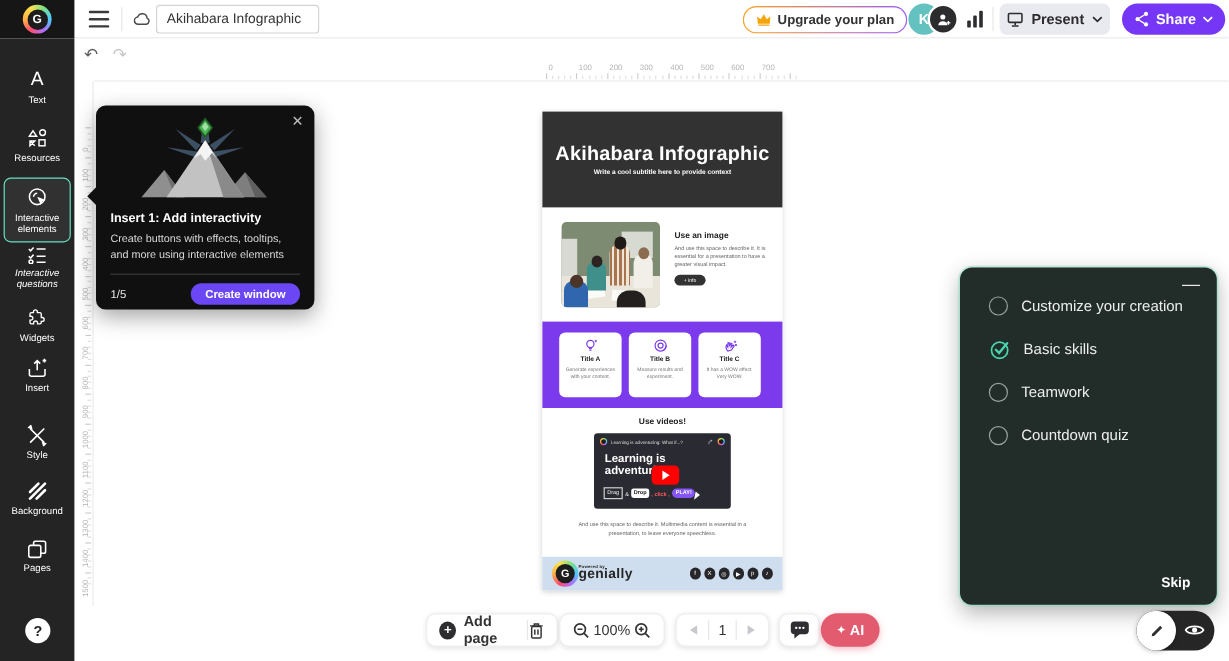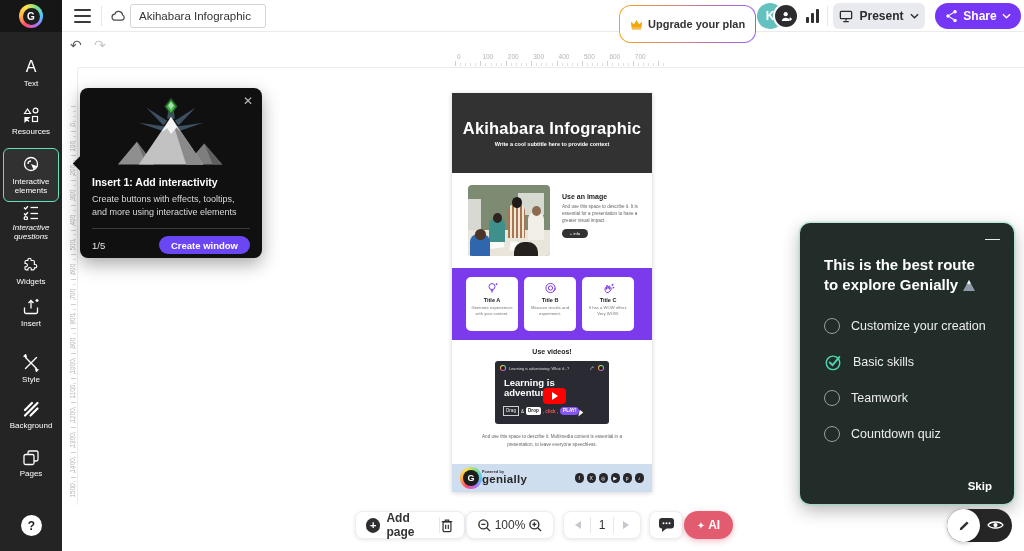--- a/index.html
+++ b/index.html
@@ -10,21 +10,21 @@
 
   
   .topbar { position:absolute; left:0; top:0; width:1024px; height:32px; background:#fff; border-bottom:1px solid #ebebee; z-index:40; }
   .logo-square { position:absolute; left:0; top:0; width:62px; height:32px; background:#161616; display:flex; align-items:center; justify-content:center; }
   .glogo { border-radius:50%; background:conic-gradient(from 210deg,#ff4d6d,#ffb347,#ffe14d,#7ee081,#4dc9ff,#b06dff,#ff4d6d); display:flex; align-items:center; justify-content:center; }
   .glogo .gin { background:#1d1d1d; border-radius:50%; color:#fff; display:flex; align-items:center; justify-content:center; font-weight:bold; }
   .hamburger { position:absolute; left:74px; top:9px; width:17px; height:14px; display:flex; flex-direction:column; justify-content:space-between; cursor:pointer; }
   .hamburger span { height:2px; background:#3a3a3a; border-radius:1px; }
   .tb-divider { position:absolute; top:6px; width:1px; height:20px; background:#e7e7ea; }
   .title-input { position:absolute; left:130px; top:4px; width:136px; height:24px; border:1px solid #d4d4d8; border-radius:3px; font-size:11.5px; color:#333; padding:0 8px; font-family:"Liberation Sans",sans-serif; }
-  .upgrade { position:absolute; left:619px; top:5px; height:38px; padding:0 10px; display:flex; align-items:center; gap:5px; border-radius:12px; border:1.5px solid transparent; background:linear-gradient(#fff,#fff) padding-box, linear-gradient(90deg,#f5a524,#9b5cf6) border-box; font-size:11px; font-weight:bold; color:#333; cursor:pointer; }
+  .upgrade { position:absolute; left:619px; top:5px; height:23px; padding:0 10px; display:flex; align-items:center; gap:5px; border-radius:12px; border:1.5px solid transparent; background:linear-gradient(#fff,#fff) padding-box, linear-gradient(90deg,#f5a524,#9b5cf6) border-box; font-size:11px; font-weight:bold; color:#333; cursor:pointer; }
   .avatar { position:absolute; top:3px; width:26px; height:26px; border-radius:50%; display:flex; align-items:center; justify-content:center; }
   .avatar.k { left:757px; background:#63c1bf; color:#fff; font-size:12px; font-weight:bold; z-index:1; }
   .avatar.add { left:773px; background:#2c2c2e; border:2px solid #fff; z-index:2; }
   .bars { position:absolute; left:806px; top:9px; display:flex; align-items:flex-end; gap:2px; height:14px; cursor:pointer; }
   .bars i { width:3px; background:#2e2e30; border-radius:1px; }
   .btn-present { position:absolute; left:833px; top:3px; height:26px; width:92px; background:#e9e9f0; border-radius:6px; display:flex; align-items:center; justify-content:center; gap:6px; font-size:12px; font-weight:bold; color:#2c2c2e; cursor:pointer; }
   .btn-share { position:absolute; left:935px; top:3px; height:26px; width:86px; background:#7636f5; border-radius:13px; display:flex; align-items:center; justify-content:center; gap:5px; font-size:12px; font-weight:bold; color:#fff; cursor:pointer; }
 
   
   .sidebar { position:absolute; left:0; top:32px; width:62px; height:519px; background:#242424; z-index:40; }
@@ -555,27 +555,20 @@
   <div class="mdesc">Create buttons with effects, tooltips, and more using interactive elements</div>
   <div class="mdiv"></div>
   <div class="mrow">
     <span class="prog">1/5</span>
     <span class="btn-create">Create window</span>
   </div>
 </div>
 
 <div class="panel">
   <span class="minim">—</span>
-  <div class="ptitle">
-    <span>This is the best route to explore Genially</span>
-    <svg style="display:inline-block;vertical-align:-2px;" width="14" height="13" viewBox="0 0 14 13">
-        <polygon points="1,12 7,1 13,12" fill="#8d99a6"></polygon>
-        <polygon points="7,1 4.6,5.4 6,4.5 7,5.8 8.4,4.3 9.4,5.4" fill="#f2f4f6"></polygon>
-      </svg>
-  </div>
   <div class="plist">
     <div class="prow">
       <span class="pcircle"></span>
       <span class="plabel">Customize your creation</span>
     </div>
     <div class="prow">
       <svg width="18" height="18" viewBox="0 0 20 20">
           <circle cx="10" cy="11" r="7.5" fill="none" stroke="#49d6ae" stroke-width="1.6"></circle>
           <path d="M6.5 10.5l3 3L17 4.5" fill="none" stroke="#49d6ae" stroke-width="2.2" stroke-linecap="round"></path>
         </svg>

